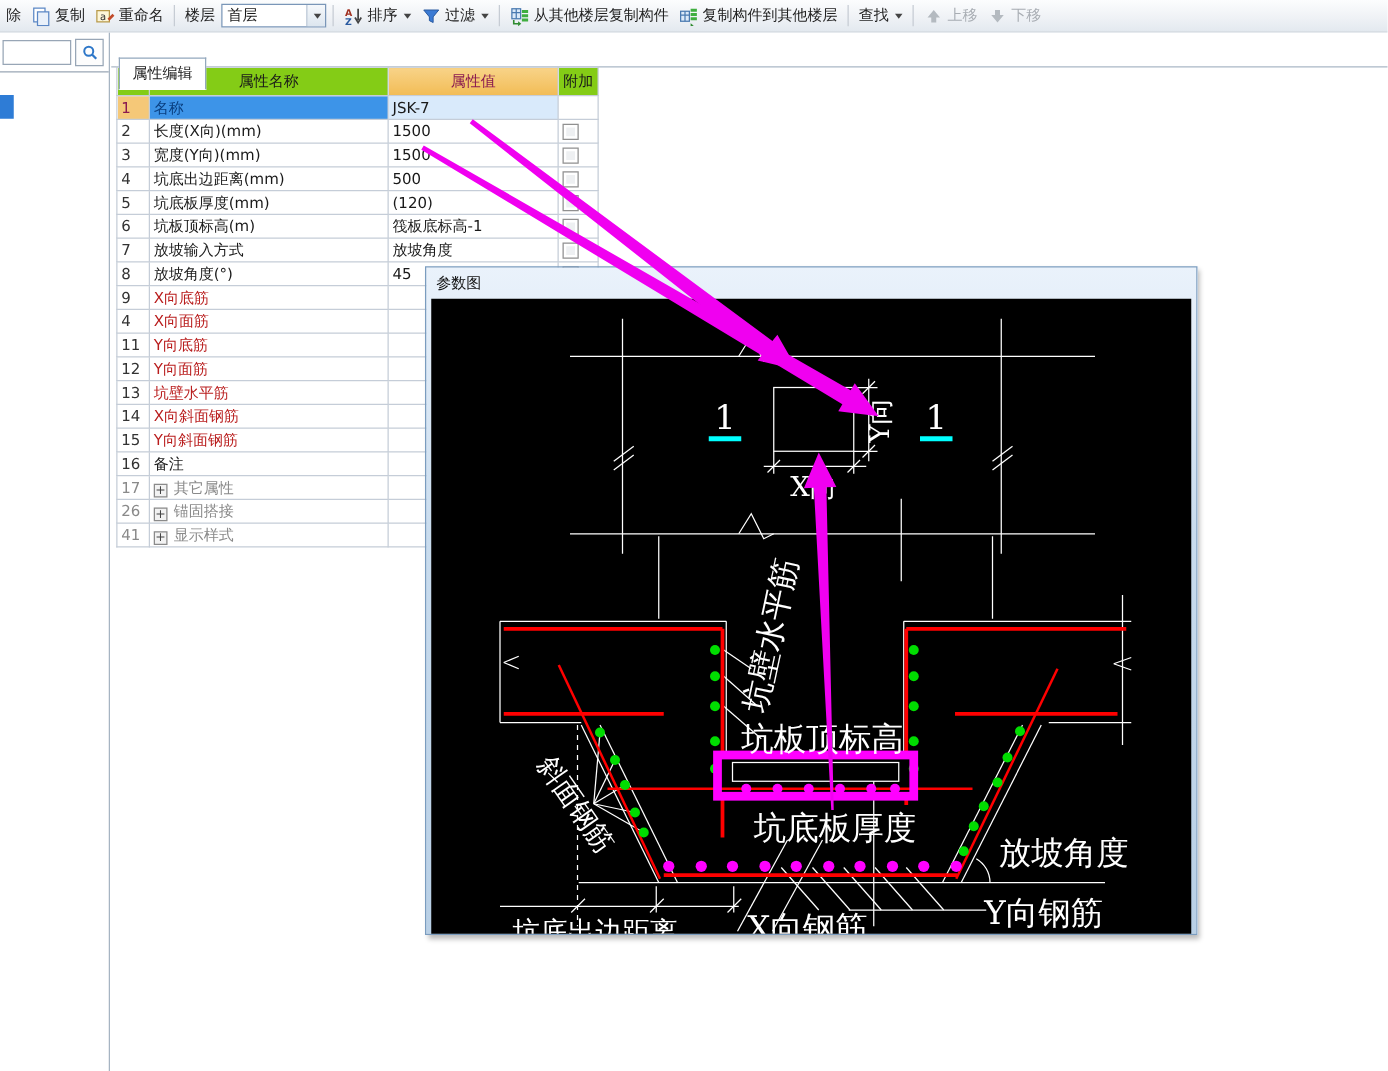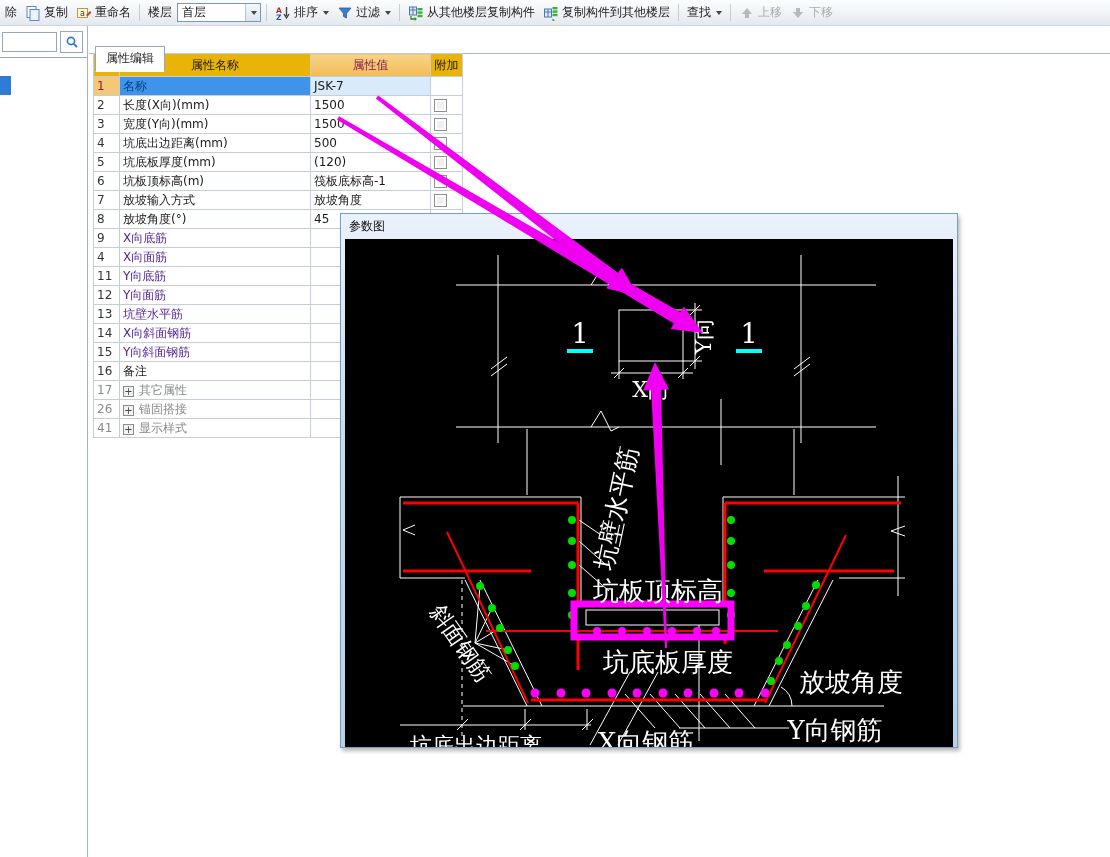--- a/index.html
+++ b/index.html
@@ -33,32 +33,32 @@
 
   
   .prop-pane{position:absolute;left:89px;top:26px;right:0;bottom:0;background:#fff;z-index:5;}
   .tab-rule{position:absolute;left:0;right:0;top:27px;border-top:1px solid #aab8c6;}
   .tab{position:absolute;left:6px;top:20px;padding:3px 10px 4px;background:#fff;
     border:1px solid #93a8bd;border-bottom:1px solid #fff;z-index:2;}
 
   table.props{position:absolute;left:4px;top:27px;border-collapse:collapse;table-layout:fixed;z-index:1;}
   table.props td,table.props th{border:1px solid #c5cdd8;height:19px;padding:0 3px;
     font-weight:normal;text-align:left;overflow:hidden;white-space:nowrap;}
-  table.props tr.hdr th{height:23px;background:#eab308;text-align:center;}
+  table.props tr.hdr th{height:23px;background:#84cc16;text-align:center;}
   th.col-num{width:26px;}  th.col-name{width:191px;}
-  th.col-val{width:120px;background:linear-gradient(#f8d388,#f2bc55)!important;
+  th.col-val{width:136px;background:linear-gradient(#f8d388,#f2bc55)!important;
     color:#8b1a50;font-weight:bold;}
   th.col-extra{width:32px;}
   td.num{text-align:center;color:#333;}
   td.name{padding-left:14px;}
   td.extra{text-align:center;}
   tr.sel td.num{background:#f5c878;color:#8b1a50;}
   tr.sel td.name{background:#3d94e8;color:#0a3f80;}
   tr.sel td.val{background:#d9eafb;}
-  td.name.link{color:#4c1d95;}
+  td.name.link{color:#b91c1c;}
   tr.grp td{color:#8a8a8a;}
   tr.grp td.name{padding-left:3px;}
   .plus{display:inline-block;width:11px;height:11px;border:1px solid #8a8a8a;background:#f2f2f2;
     line-height:9px;text-align:center;font-size:10px;color:#444;margin-right:5px;vertical-align:-1px;}
   .cb{display:inline-block;width:13px;height:13px;border:1px solid #909090;background:#fff;
     box-shadow:inset 0 0 0 2px #fff, inset 0 0 0 20px #eef0f2;vertical-align:middle;}
 
   
   .param-win{position:absolute;left:340px;top:213px;width:618px;height:535px;z-index:40;
     background:linear-gradient(#eaf2fb,#c9dcee 40%,#b9d0e6);border:1px solid #7a9cbf;

